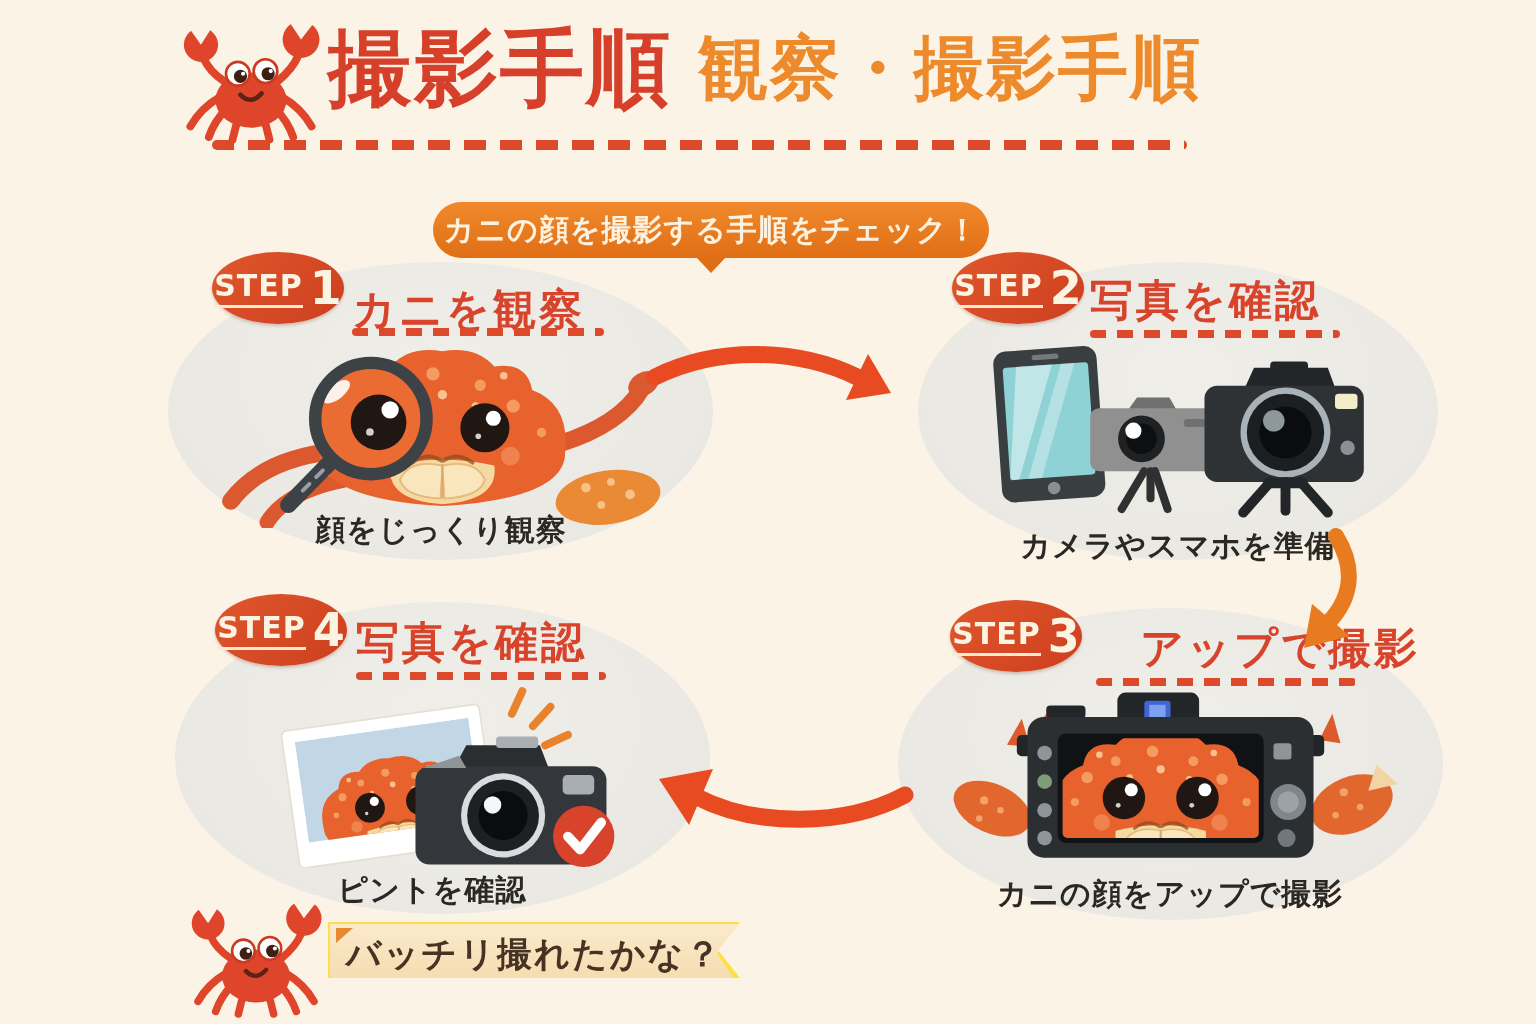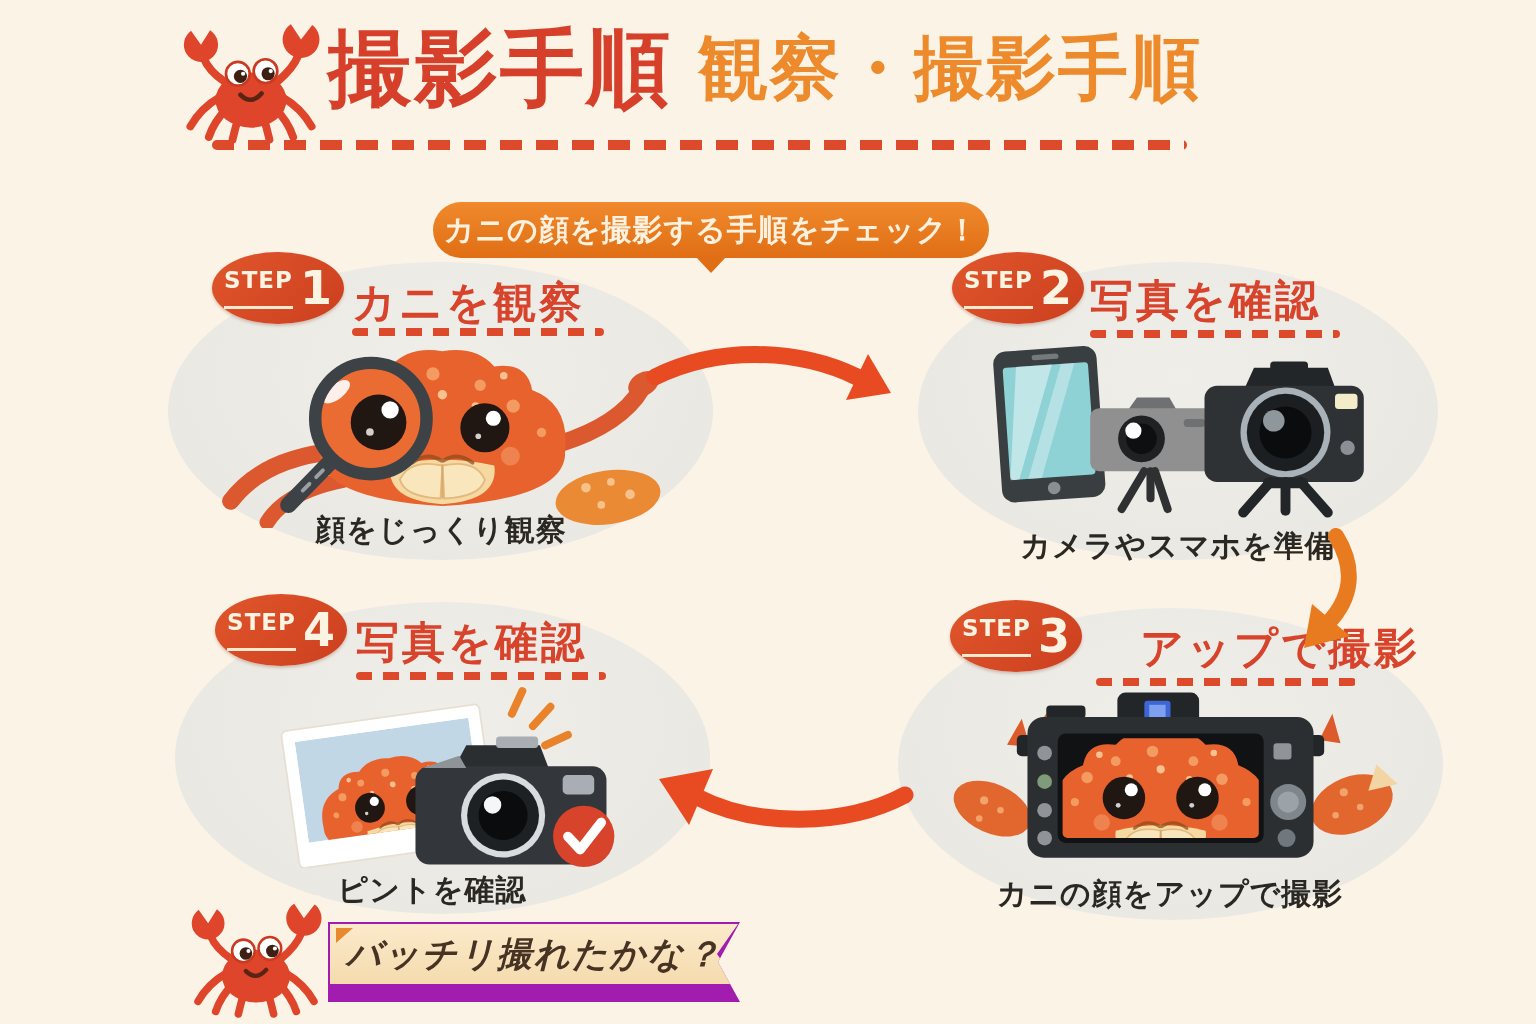--- a/index.html
+++ b/index.html
@@ -21,34 +21,34 @@
      width:0; height:0; border-left:15px solid transparent; border-right:15px solid transparent;
      border-top:16px solid #E06E15; }
 
   
   .step { position:absolute; }
   .ellipse-bg { position:absolute; border-radius:50%;
      background:radial-gradient(ellipse at 50% 38%, #F0EEE9 0%, #EAE8E2 75%, #E6E4DE 100%); }
   .badge { position:absolute; width:132px; height:72px; border-radius:50%;
      background:linear-gradient(135deg,#E0562B,#CC3F1F); display:flex; align-items:center; justify-content:center;
      color:#FCF4E2; gap:7px; box-shadow:0 2px 3px rgba(120,50,20,.25); }
-  .badge .lbl { font-size:23px; font-weight:800; letter-spacing:1px; border-bottom:3px solid #FAEBD0; padding-bottom:13px; }
+  .badge .lbl { font-size:30px; font-weight:800; letter-spacing:1px; border-bottom:3px solid #FAEBD0; padding-bottom:2px; }
   .badge .num { font-size:46px; font-weight:900; }
   .heading { position:absolute; font-size:43px; font-weight:900; color:#D8432B; letter-spacing:3px; white-space:nowrap; }
   .heading-dashes { position:absolute; height:8px; border-radius:4px;
      background:repeating-linear-gradient(90deg,#DD4A2B 0 16px, transparent 16px 27px); }
   .caption { position:absolute; font-size:30px; font-weight:700; color:#2B2823; text-align:center; letter-spacing:1px; white-space:nowrap; }
   .illus { position:absolute; }
   .arrow { position:absolute; }
 
   
   .crab-top { position:absolute; left:172px; top:8px; width:158px; height:142px; }
   .crab-bottom { position:absolute; left:180px; top:893px; width:152px; height:126px; }
-  .ribbon-outer { position:absolute; left:328px; top:922px; width:412px; height:80px; background:#a21caf;
-     clip-path:polygon(0 0,100% 0,calc(100% - 22px) 50%,100% 100%,0 100%);font-style:italic; }
+  .ribbon-outer { position:absolute; left:328px; top:922px; width:412px; height:56px; background:#fde047;
+     clip-path:polygon(0 0,100% 0,calc(100% - 22px) 50%,100% 100%,0 100%); }
   .ribbon-inner { position:absolute; left:2px; top:2px; width:408px; height:60px;
      background:linear-gradient(#FBEACB,#F5DBAE);
      clip-path:polygon(0 0,100% 0,calc(100% - 21px) 50%,100% 100%,0 100%);
      display:flex; align-items:center; justify-content:center; }
   .ribbon-text { font-size:35px; font-weight:800; color:#473323; letter-spacing:2px; white-space:nowrap; }
   .ribbon-fold { position:absolute; left:336px; top:928px; width:0; height:0;
      border-top:15px solid #E8892F; border-right:17px solid transparent; }
 </style>
 </head>
 <body>
@@ -125,21 +125,21 @@
   <div class="bubble">
     <span>カニの顔を撮影する手順をチェック！</span>
   </div>
 
   <section class="step" id="step1" style="left:168px;top:252px;width:545px;height:310px;">
     <div class="ellipse-bg" style="left:0;top:10px;width:545px;height:298px;"></div>
     <div class="badge" style="left:44px;top:0;">
       <span class="lbl">STEP</span>
       <span class="num">1</span>
     </div>
-    <div class="heading" style="left:184px;top:22px;">カニを観察</div>
+    <div class="heading" style="left:184px;top:29px;">カニを観察</div>
     <div class="heading-dashes" style="left:184px;top:76px;width:252px;"></div>
     <svg class="illus" style="left:22px;top:84px;width:500px;height:192px;" viewBox="0 0 520 200">
       <g>
         <path d="M150 120 Q75 128 42 172" stroke="#DC5930" stroke-width="18" fill="none" stroke-linecap="round"></path>
         <path d="M160 150 Q100 162 80 194" stroke="#DC5930" stroke-width="16" fill="none" stroke-linecap="round"></path>
         <path d="M385 112 Q448 92 470 55" stroke="#DC5930" stroke-width="18" fill="none" stroke-linecap="round"></path>
         <ellipse cx="472" cy="50" rx="17" ry="12" transform="rotate(-30 472 50)" fill="#DC5930"></ellipse>
         <ellipse cx="435" cy="168" rx="55" ry="28" transform="rotate(-8 435 168)" fill="#EB8A35"></ellipse>
         <circle cx="412" cy="158" r="5" fill="#F7C289"></circle>
           <circle cx="438" cy="152" r="4" fill="#F7C289"></circle>

